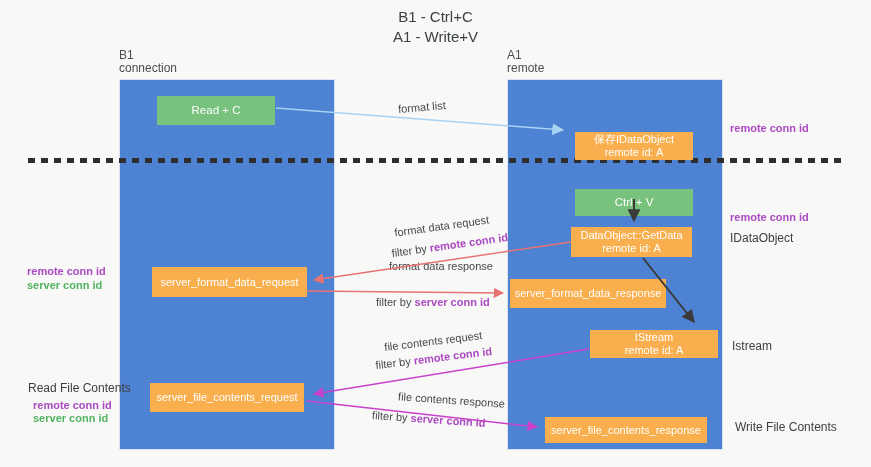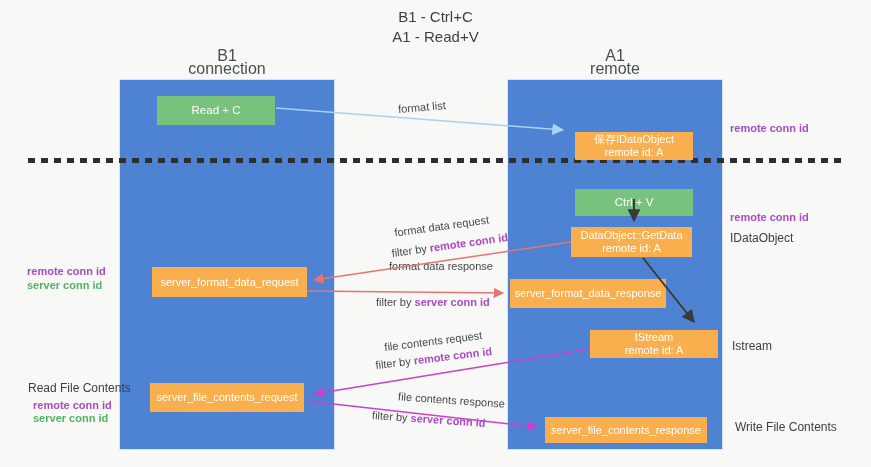--- a/index.html
+++ b/index.html
@@ -14,21 +14,21 @@
     --ink:#3d4043;
   }
   *{margin:0;padding:0;box-sizing:border-box;}
   html,body{background:#f8f8f6;}
   .canvas{
     position:relative;width:871px;height:467px;background:#f8f8f6;
     font-family:"Liberation Sans",sans-serif;color:var(--ink);overflow:hidden;
   }
   .abs{position:absolute;}
   .title{left:0;right:0;top:7px;text-align:center;font-size:15px;line-height:20px;color:#3b3f46;}
-  .lane-header{text-align:center;font-size:16px;line-height:13px;color:#4a4d52;}
+  .lane-header{font-size:12px;line-height:13px;color:#4a4d52;}
   .lane{background:var(--lane-blue);border:1px solid #d9e2f3;}
   .dashes{height:5px;background:repeating-linear-gradient(90deg,#2e2e2e 0 7px,transparent 7px 13px);}
   .node{
     display:flex;flex-direction:column;align-items:center;justify-content:center;
     color:#fff;font-size:11px;line-height:13px;text-align:center;white-space:nowrap;
   }
   .node.orange{background:var(--node-orange);}
   .node.green{background:var(--node-green);font-size:11.5px;}
   .idlabel{font-size:11px;font-weight:bold;white-space:nowrap;line-height:14px;}
   .idlabel .purple{color:var(--purple);}
@@ -38,21 +38,21 @@
   .edge-label .purple{color:var(--purple);font-weight:bold;}
   svg.arrows{position:absolute;left:0;top:0;pointer-events:none;}
 </style>
 </head>
 <body>
 
 <div class="canvas">
 
   <div class="abs title">
     <div>B1 - Ctrl+C</div>
-    <div>A1 - Read+V</div>
+    <div>A1 - Write+V</div>
   </div>
 
   <div class="abs lane-header" style="left:119px;top:49px;width:216px;">
     <div>B1</div>
     <div>connection</div>
   </div>
   <div class="abs lane-header" style="left:507px;top:49px;width:216px;">
     <div>A1</div>
     <div>remote</div>
   </div>

